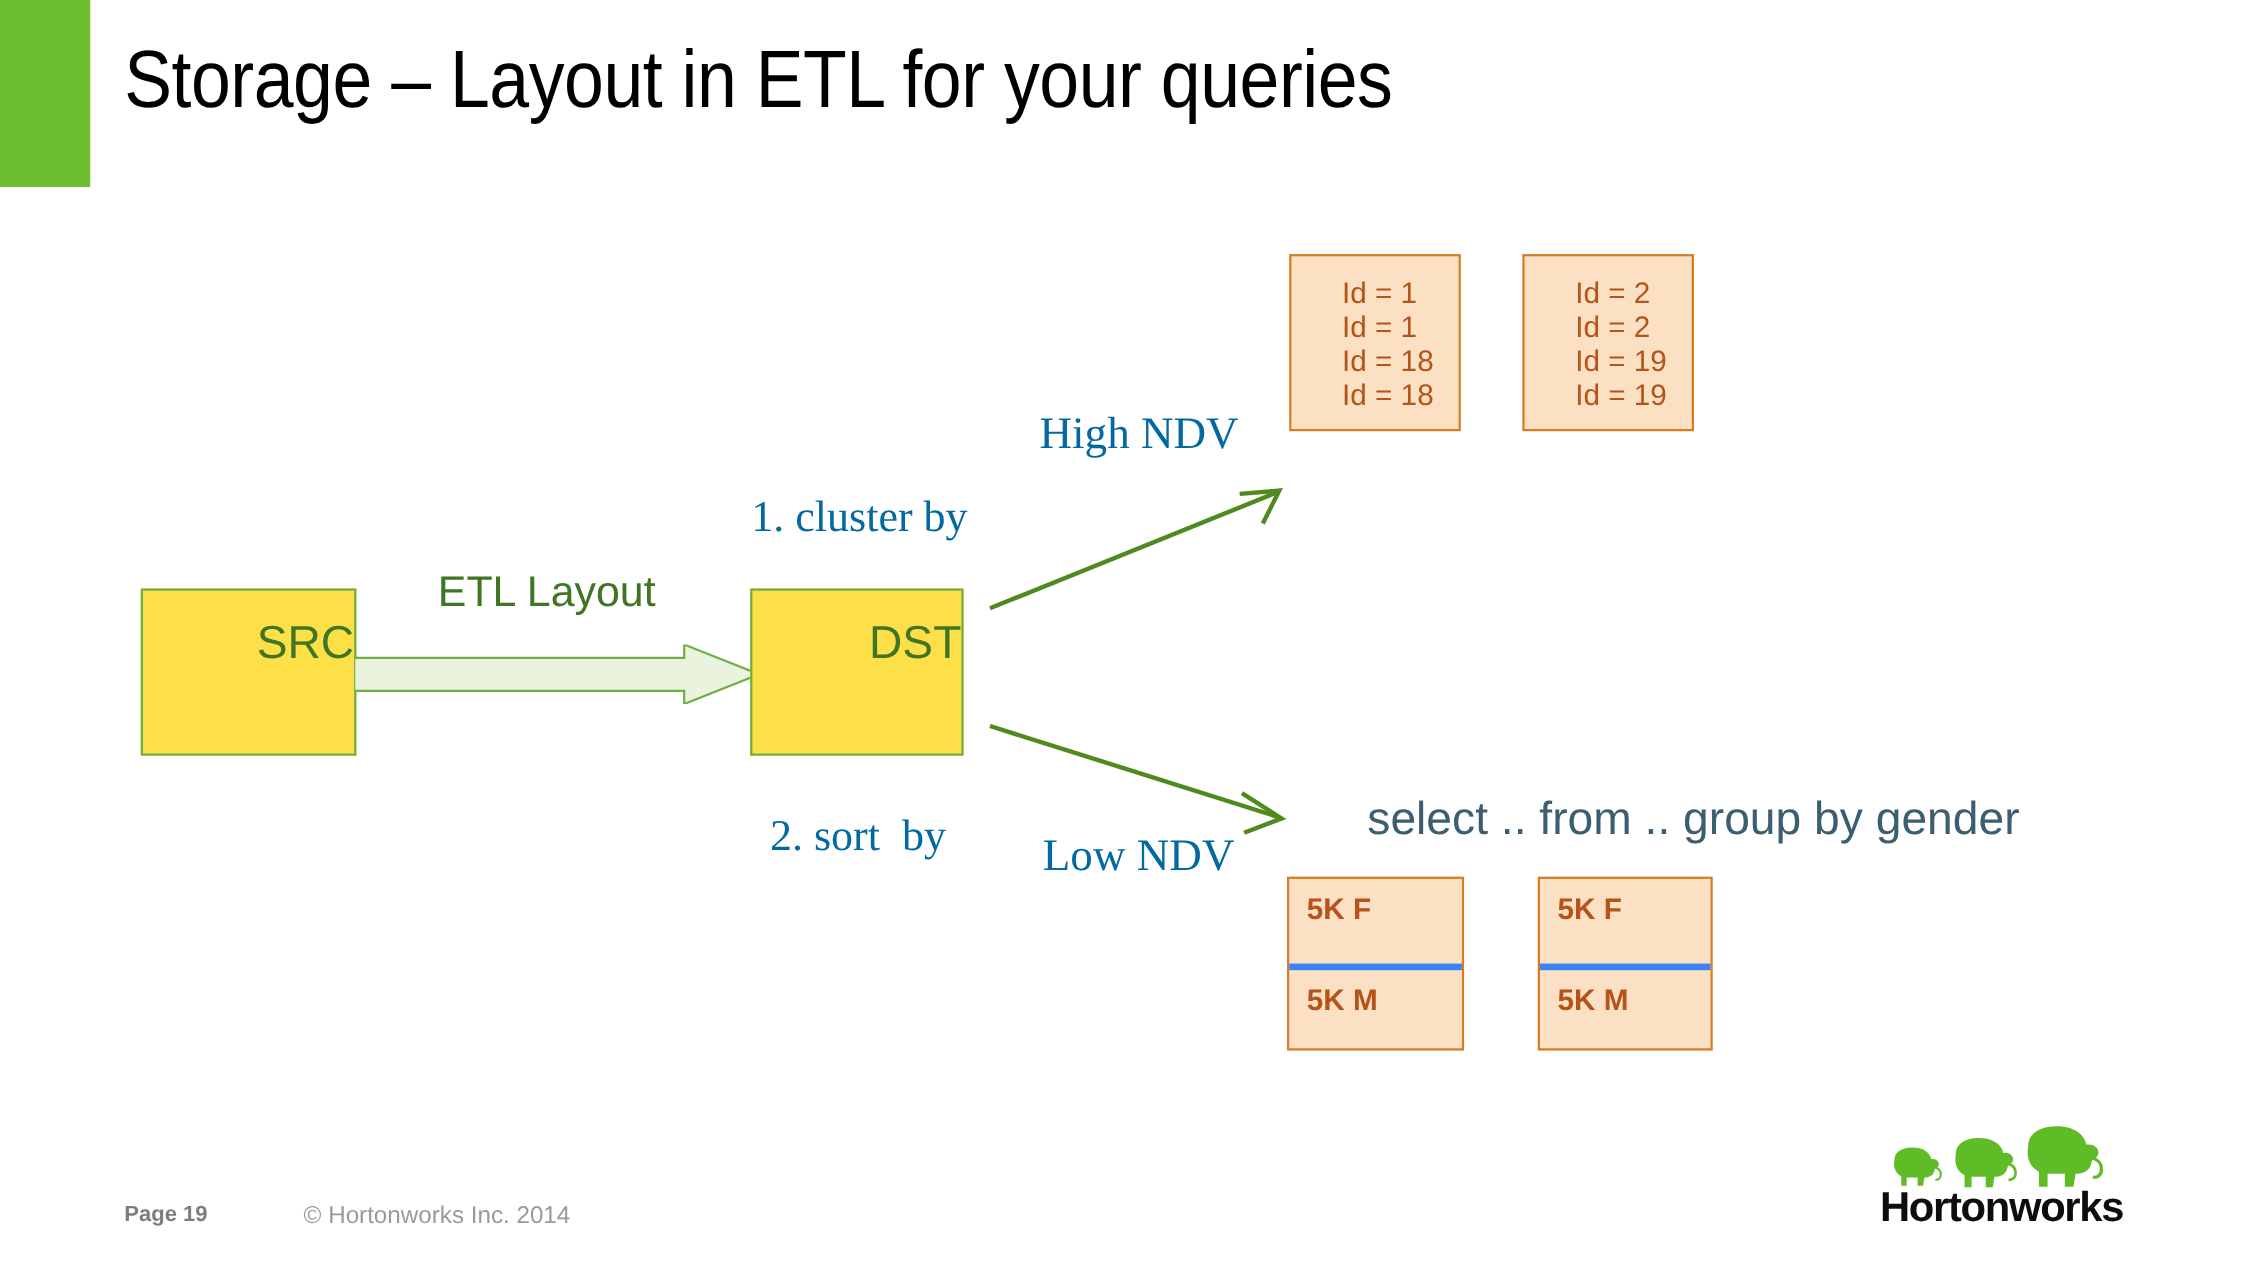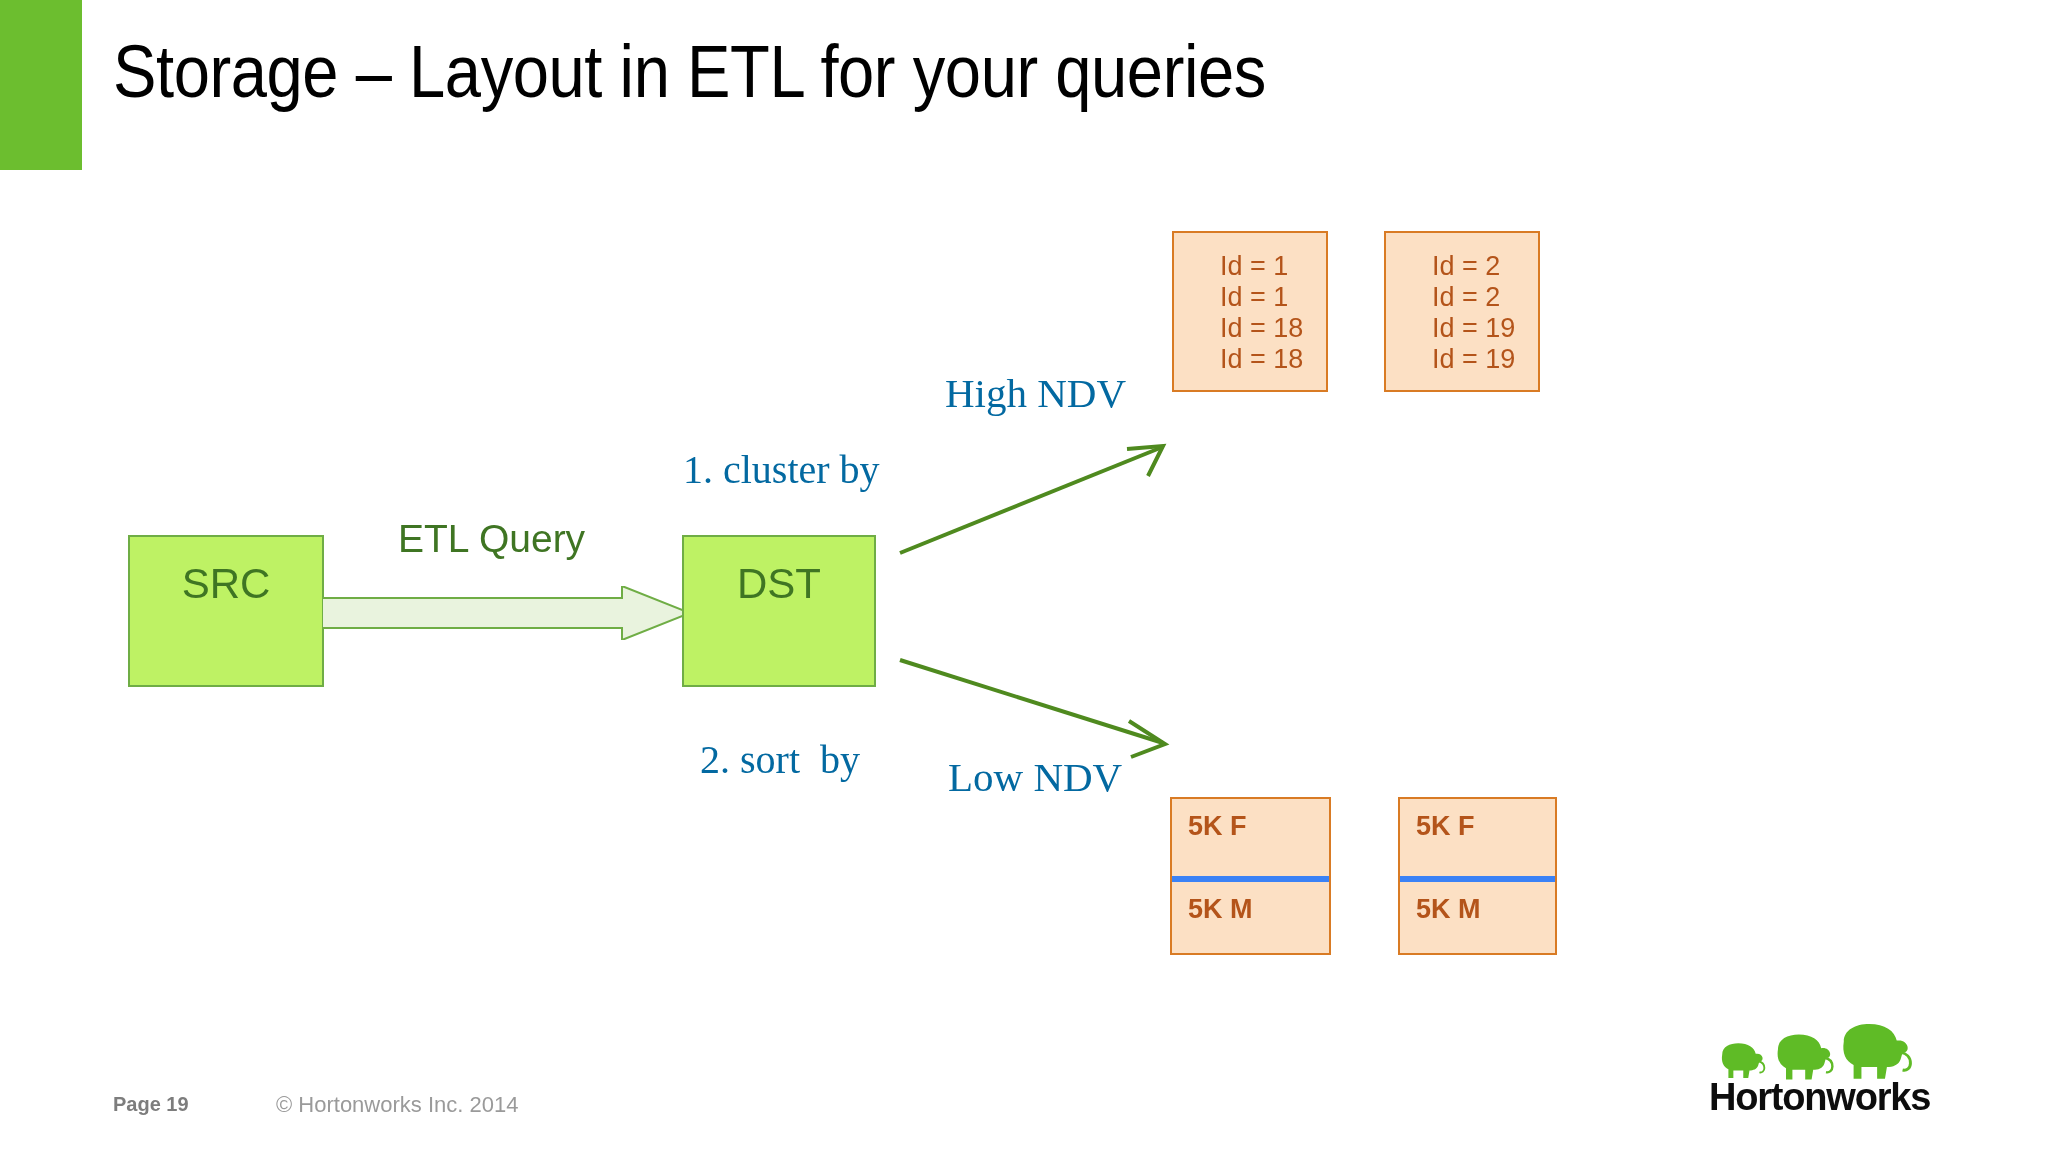--- a/index.html
+++ b/index.html
@@ -40,26 +40,26 @@
     color: #000000;
     letter-spacing: -0.5px;
     transform: scaleX(0.88);
     transform-origin: left center;
     white-space: nowrap;
   }
 
   
   .proc-box {
     position: absolute;
-    background: #bef264;
+    background: #fde047;
     border: 2px solid #6fad45;
     box-sizing: border-box;
     display: flex;
     align-items: flex-start;
-    justify-content: center;
+    justify-content: flex-end;
   }
   .proc-box .proc-label {
     font-size: 42px;
     color: #3f7523;
     padding-top: 26px;
     line-height: 1;
   }
   #src-box { left: 128px; top: 535px; width: 196px; height: 152px; }
   #dst-box { left: 682px; top: 535px; width: 194px; height: 152px; }
 
@@ -203,32 +203,33 @@
     <polyline points="1129,721 1165,744 1131,757" fill="none" stroke="#4f8a1f" stroke-width="4" stroke-linejoin="miter"></polyline>
   </svg>
 
   <div class="proc-box" id="src-box">
     <span class="proc-label">SRC</span>
   </div>
 
   <svg class="block-arrow" viewBox="0 0 368 54" width="368" height="54" preserveAspectRatio="none">
     <polygon points="0,12 300,12 300,0 368,27 300,54 300,42 0,42" fill="#e9f3de" stroke="#6fad45" stroke-width="2"></polygon>
   </svg>
-  <div class="etl-query-label">ETL Query</div>
+  <div class="etl-query-label">ETL Layout</div>
 
   <div class="proc-box" id="dst-box">
     <span class="proc-label">DST</span>
   </div>
 
   <div class="note" id="note-cluster">1. cluster by</div>
   <div class="note" id="note-sort">2. sort  by</div>
 
   <div class="note" id="note-high">High NDV</div>
   <div class="note" id="note-low">Low NDV</div>
 
+  <div class="query" id="query-bottom">select .. from .. group by gender</div>
 
   <div class="orange-box" id="id-box-1">
     <div class="ob-lines">
       <div class="ob-line">Id = 1</div>
       <div class="ob-line">Id = 1</div>
       <div class="ob-line">Id = 18</div>
       <div class="ob-line">Id = 18</div>
     </div>
   </div>
   <div class="orange-box" id="id-box-2">

